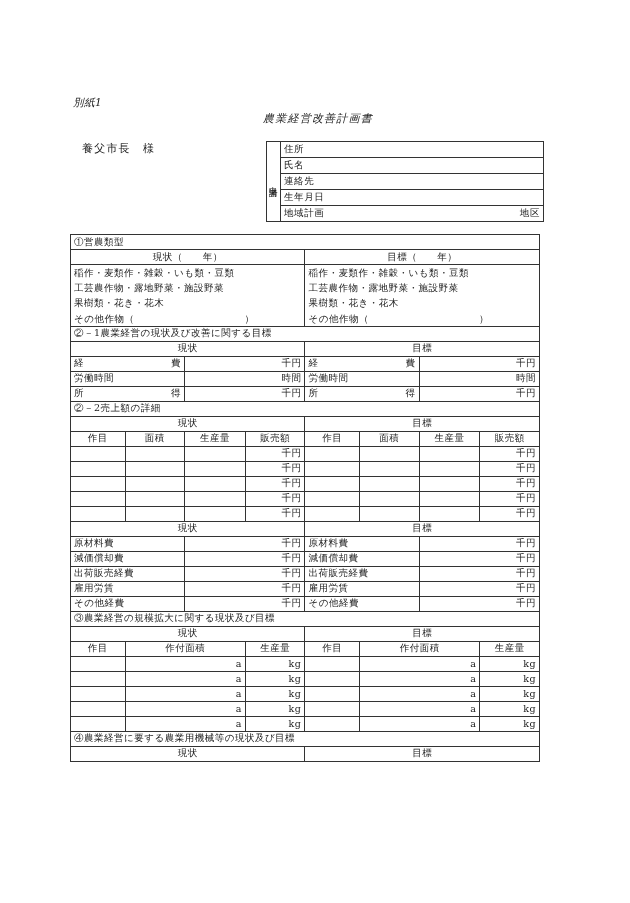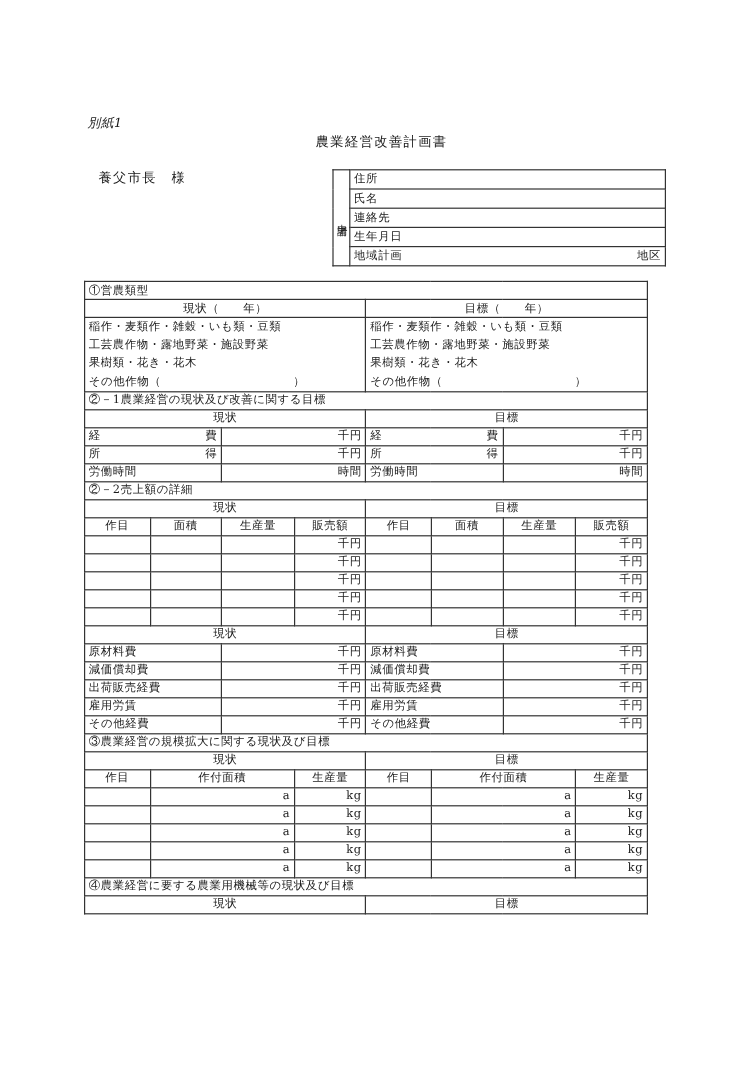--- a/index.html
+++ b/index.html
@@ -18,29 +18,30 @@
 
   
   .bessi {
     position: absolute; left: 73px; top: 96px;
     font-size: 10.5px; letter-spacing: .5px; font-style: italic;
   }
   .doc-title {
     position: absolute; left: 0; top: 111px; width: 630px;
     text-align: center; font-size: 11px; letter-spacing: 1.2px;
     padding-left: 6px;
+    font-style: italic;
   }
   .addressee {
     position: absolute; left: 82px; top: 141px;
     font-size: 11px; letter-spacing: 1.2px;
   }
 
   
   .applicant {
-    position: absolute; left: 277px; top: 141px; width: 278px;
+    position: absolute; left: 266px; top: 141px; width: 278px;
     border: 1px solid #333; border-collapse: collapse;
     table-layout: fixed;
   }
   .applicant td {
     border: 1px solid #333; height: 16px;
     font-size: 9.5px; padding: 0 3px; letter-spacing: .6px;
     vertical-align: middle;
   }
   .applicant td.vlabel {
     width: 14px; padding: 0; text-align: center;
@@ -141,30 +142,30 @@
       <td class="ctr" colspan="4">現状</td>
       <td class="ctr" colspan="4">目標</td>
     </tr>
     <tr>
       <td class="lbl-j" colspan="2">経費</td>
       <td class="unit-cell" colspan="2"><span>千円</span></td>
       <td class="lbl-j" colspan="2">経費</td>
       <td class="unit-cell" colspan="2"><span>千円</span></td>
     </tr>
     <tr>
-      <td class="lbl-j" colspan="2">所得</td>
-      <td class="unit-cell" colspan="2"><span>千円</span></td>
-      <td class="lbl-j" colspan="2">所得</td>
-      <td class="unit-cell" colspan="2"><span>千円</span></td>
-    </tr>
-    <tr>
       <td class="lbl-l" colspan="2">労働時間</td>
       <td class="unit-cell" colspan="2"><span>時間</span></td>
       <td class="lbl-l" colspan="2">労働時間</td>
       <td class="unit-cell" colspan="2"><span>時間</span></td>
+    </tr>
+    <tr>
+      <td class="lbl-j" colspan="2">所得</td>
+      <td class="unit-cell" colspan="2"><span>千円</span></td>
+      <td class="lbl-j" colspan="2">所得</td>
+      <td class="unit-cell" colspan="2"><span>千円</span></td>
     </tr>
 
     <tr>
       <td class="sec-head" colspan="8">②－2売上額の詳細</td>
     </tr>
     <tr>
       <td class="ctr" colspan="4">現状</td>
       <td class="ctr" colspan="4">目標</td>
     </tr>
     <tr>

